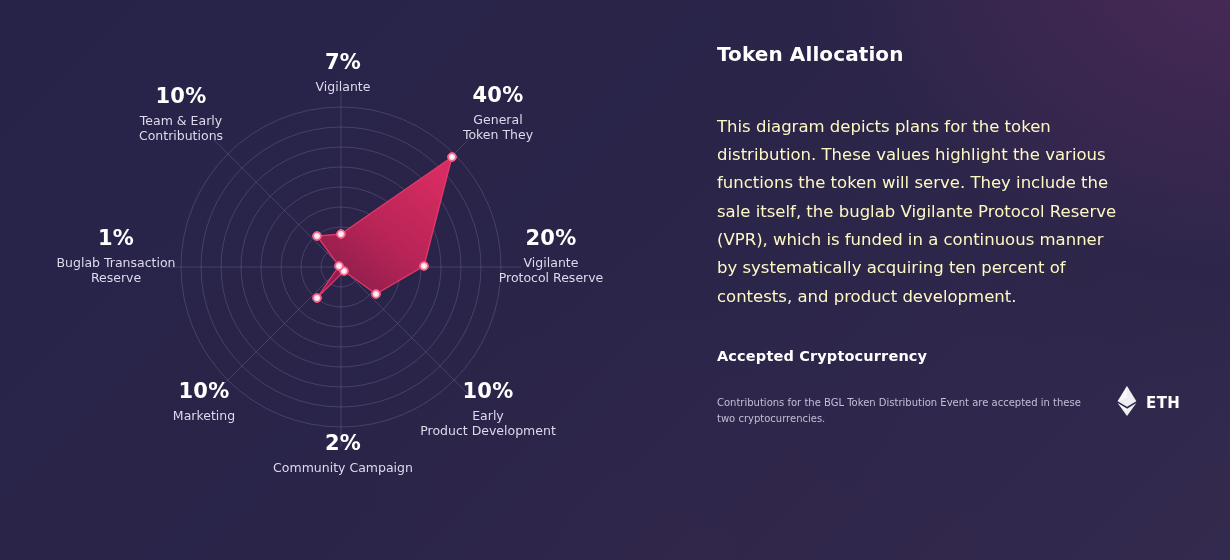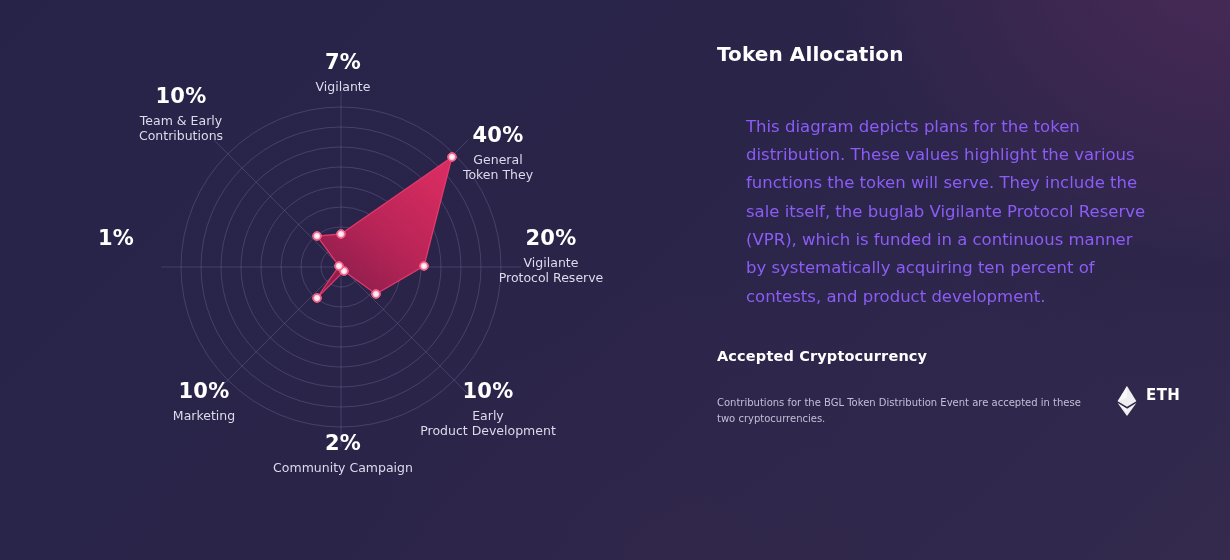--- a/index.html
+++ b/index.html
@@ -36,33 +36,33 @@
   }
 
   
   #info-panel{position:absolute;left:717px;top:0;width:470px;height:428px;}
   #panel-title{
     position:absolute;top:42px;left:0;
     font-size:20px;font-weight:700;color:#ffffff;letter-spacing:.1px;
   }
   #panel-body{
     position:absolute;top:96px;left:0;width:405px;
-    font-size:16.5px;line-height:1.72;color:#8b5cf6;font-weight:400;margin-left:29px;
+    font-size:16.5px;line-height:1.72;color:#fef9c3;font-weight:400;
   }
   #crypto-title{
     position:absolute;top:348px;left:0;
     font-size:14.5px;font-weight:700;color:#ffffff;letter-spacing:.15px;
   }
   #crypto-note{
     position:absolute;top:385px;left:0;width:380px;
     font-size:10px;line-height:1.62;color:#c3bed6;font-weight:400;
   }
   #eth-chip{
     position:absolute;top:386px;left:400px;
-    display:flex;align-items:flex-start;gap:9px;
+    display:flex;align-items:center;gap:9px;
   }
   #eth-chip .eth-name{font-size:15px;font-weight:700;color:#ffffff;letter-spacing:.4px;}
 </style>
 </head>
 <body>
 
 <div id="bg-glow"></div>
 
 <div class="stage">
 
@@ -116,21 +116,21 @@
         <circle cx="339" cy="266" r="4.4" fill="url(#dotGlow)" stroke="#ff5c86" stroke-width="1"></circle>
         <circle cx="317" cy="236" r="4.4" fill="url(#dotGlow)" stroke="#ff5c86" stroke-width="1"></circle>
       </g>
     </svg>
 
     <div id="axis-labels">
         <div class="axis-label" style="width: 190px; left: 248px; top: 50px;">
           <span class="axis-pct">7%</span>
           <span class="axis-name">Vigilante</span>
         </div>
-        <div class="axis-label" style="width: 180px; left: 408px; top: 83px; margin-top: 40px;">
+        <div class="axis-label" style="width: 180px; left: 408px; top: 83px;">
           <span class="axis-pct">40%</span>
           <span class="axis-name">General
 Token They</span>
         </div>
         <div class="axis-label" style="width: 200px; left: 451px; top: 226px;">
           <span class="axis-pct">20%</span>
           <span class="axis-name">Vigilante
 Protocol Reserve</span>
         </div>
         <div class="axis-label" style="width: 230px; left: 373px; top: 379px;">
@@ -141,20 +141,22 @@
         <div class="axis-label" style="width: 210px; left: 238px; top: 431px;">
           <span class="axis-pct">2%</span>
           <span class="axis-name">Community Campaign</span>
         </div>
         <div class="axis-label" style="width: 190px; left: 109px; top: 379px;">
           <span class="axis-pct">10%</span>
           <span class="axis-name">Marketing</span>
         </div>
         <div class="axis-label" style="width: 200px; left: 16px; top: 226px;">
           <span class="axis-pct">1%</span>
+          <span class="axis-name">Buglab Transaction
+Reserve</span>
         </div>
         <div class="axis-label" style="width: 190px; left: 86px; top: 84px;">
           <span class="axis-pct">10%</span>
           <span class="axis-name">Team &amp; Early
 Contributions</span>
         </div>
       </div>
   </div>
 
   <div id="info-panel">

